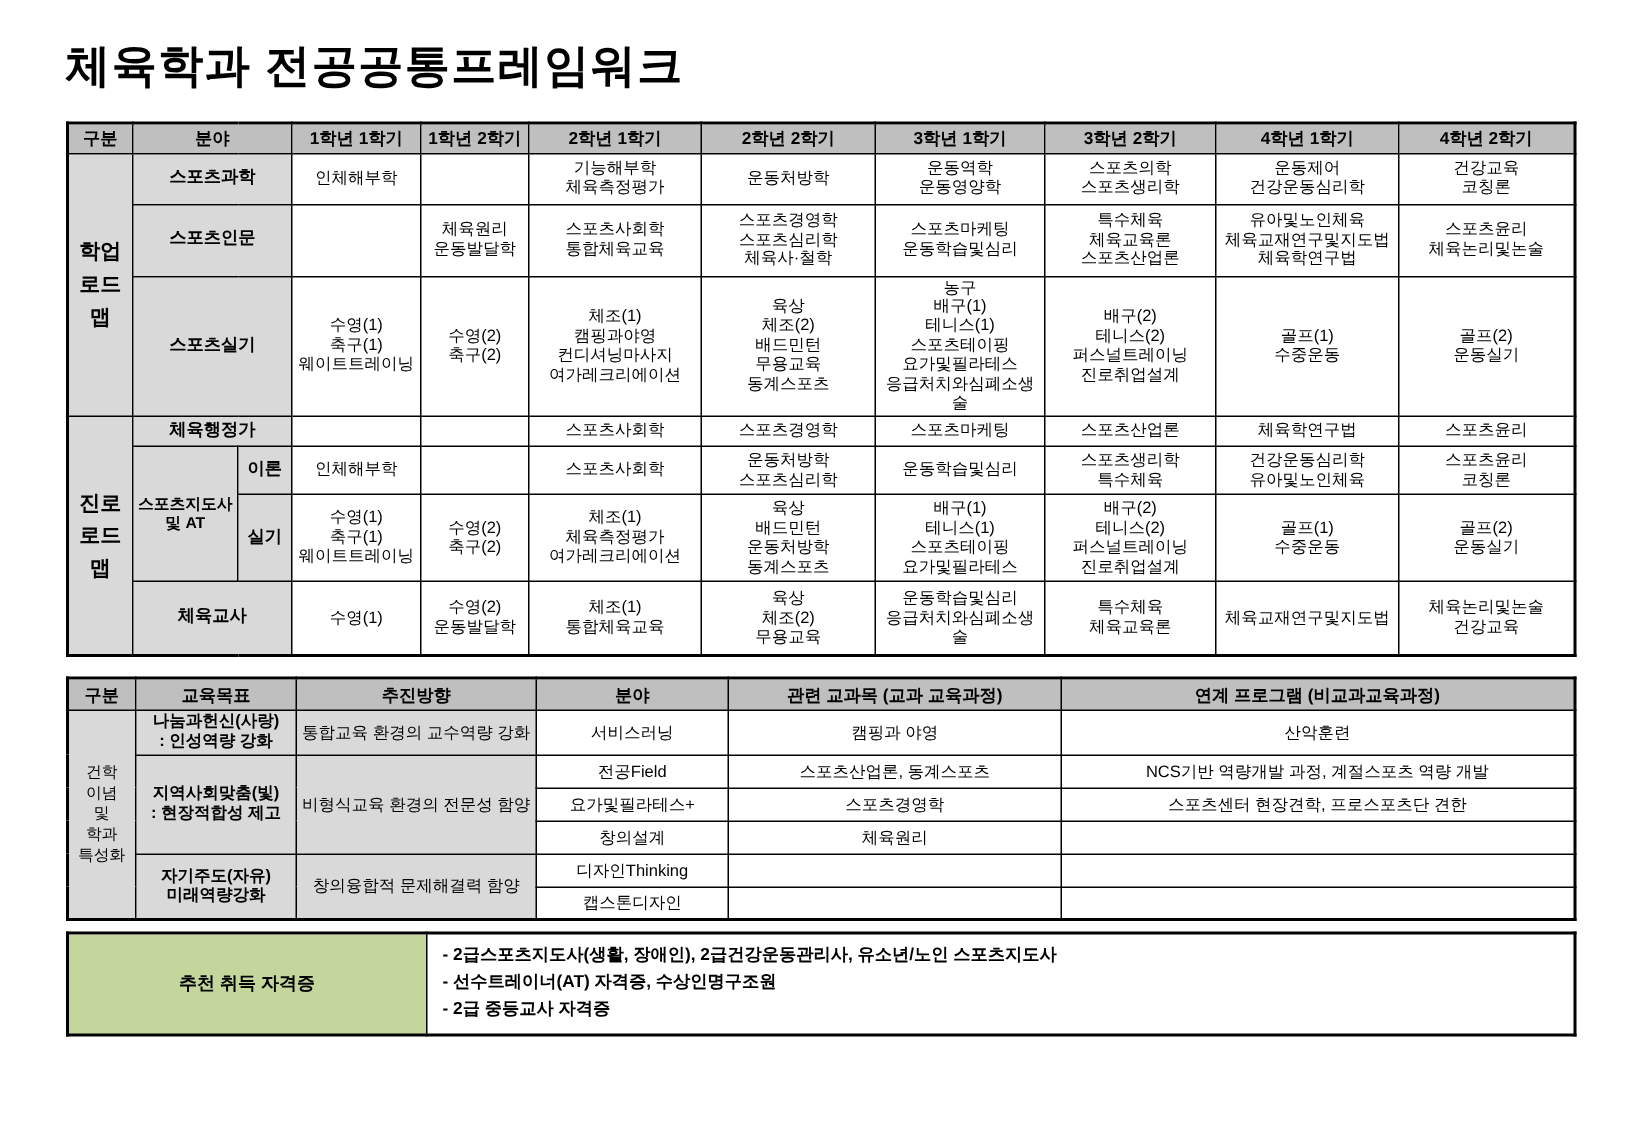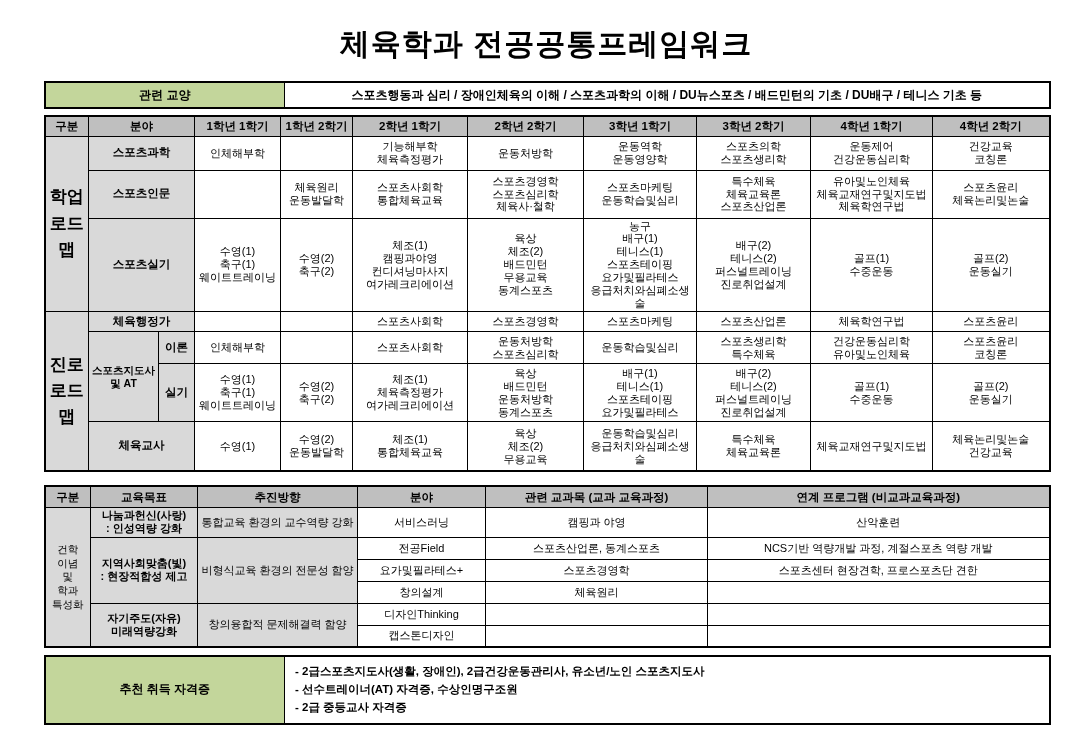--- a/index.html
+++ b/index.html
@@ -8,42 +8,42 @@
   }
   *{box-sizing:border-box;}
   html,body{margin:0;padding:0;}
   body{
     width:1092px;height:748px;background:#ffffff;color:#000;
     font-family:"Liberation Sans","DejaVu Sans",sans-serif;
     -webkit-font-smoothing:antialiased;
   }
   .wrap{width:1005px;margin:0 auto;padding-top:24px;}
   .title{
-    text-align:center;font-size:30px;font-weight:800;letter-spacing:1px;
+    font-size:30px;font-weight:800;letter-spacing:1px;
     margin:0 0 16px 0;
   }
   table{border-collapse:collapse;table-layout:fixed;width:1005px;border:2px solid #000;}
   td{border:1px solid #000;text-align:center;vertical-align:middle;padding:1px 2px;overflow:hidden;}
   .u{}
 
   
   .credit td{height:40px;font-weight:700;font-size:13.5px;}
   .c-head{background:var(--teal);}
   .c-sub{background:var(--light_blue);}
   .credit{margin-bottom:7px;}
 
   
   .liberal{margin-bottom:6px;}
   .liberal td{height:26px;font-weight:700;font-size:12px;}
   .g-label{background:var(--green);}
 
   
   .roadmap{margin-bottom:13px;font-size:11px;}
   .roadmap .hdr td{background:var(--header_gray);font-weight:700;font-size:11.5px;height:20px;}
-  .roadmap .group{background:var(--label_gray);font-weight:700;font-size:17px;line-height:1.55;}
+  .roadmap .group{background:var(--label_gray);font-weight:700;font-size:14px;line-height:1.55;}
   .roadmap .lbl{background:var(--label_gray);font-weight:700;font-size:11.5px;line-height:1.2;}
   .roadmap .lbl.sm{font-size:10.5px;}
   .roadmap .cell{line-height:1.18;}
   .r34{height:34px;} .r48{height:48px;} .r82{height:82px;}
   .r20{height:20px;} .r32{height:32px;} .r58{height:58px;} .r49{height:49px;}
 
   
   .goals{margin-bottom:7px;font-size:11px;}
   .goals .hdr td{background:var(--header_gray);font-weight:700;font-size:11.5px;height:22px;}
   .goals td{height:22px;}
@@ -57,32 +57,20 @@
   .certs .content{text-align:left;padding:6px 10px;font-weight:700;line-height:1.55;}
 </style>
 </head>
 <body>
 
 <div class="wrap">
 
   <h1 class="title">체육학과 전공공통프레임워크</h1>
 
 
-  <table class="liberal">
-    <colgroup>
-        <col style="width:240px">
-        <col style="width:765px">
-      </colgroup>
-    <tbody>
-        <tr>
-      <td class="g-label">관련 교양</td>
-      <td>스포츠행동과 심리 / 장애인체육의 이해 / 스포츠과학의 이해 / DU뉴스포츠 / 배드민턴의 기초 / DU배구 / 테니스 기초 등</td>
-    </tr>
-  </tbody>
-    </table>
 
   <table class="roadmap">
     <colgroup>
         <col style="width:44px">
         <col style="width:70px">
         <col style="width:36px">
         <col style="width:86px">
         <col style="width:72px">
         <col style="width:115px">
         <col style="width:116px">

